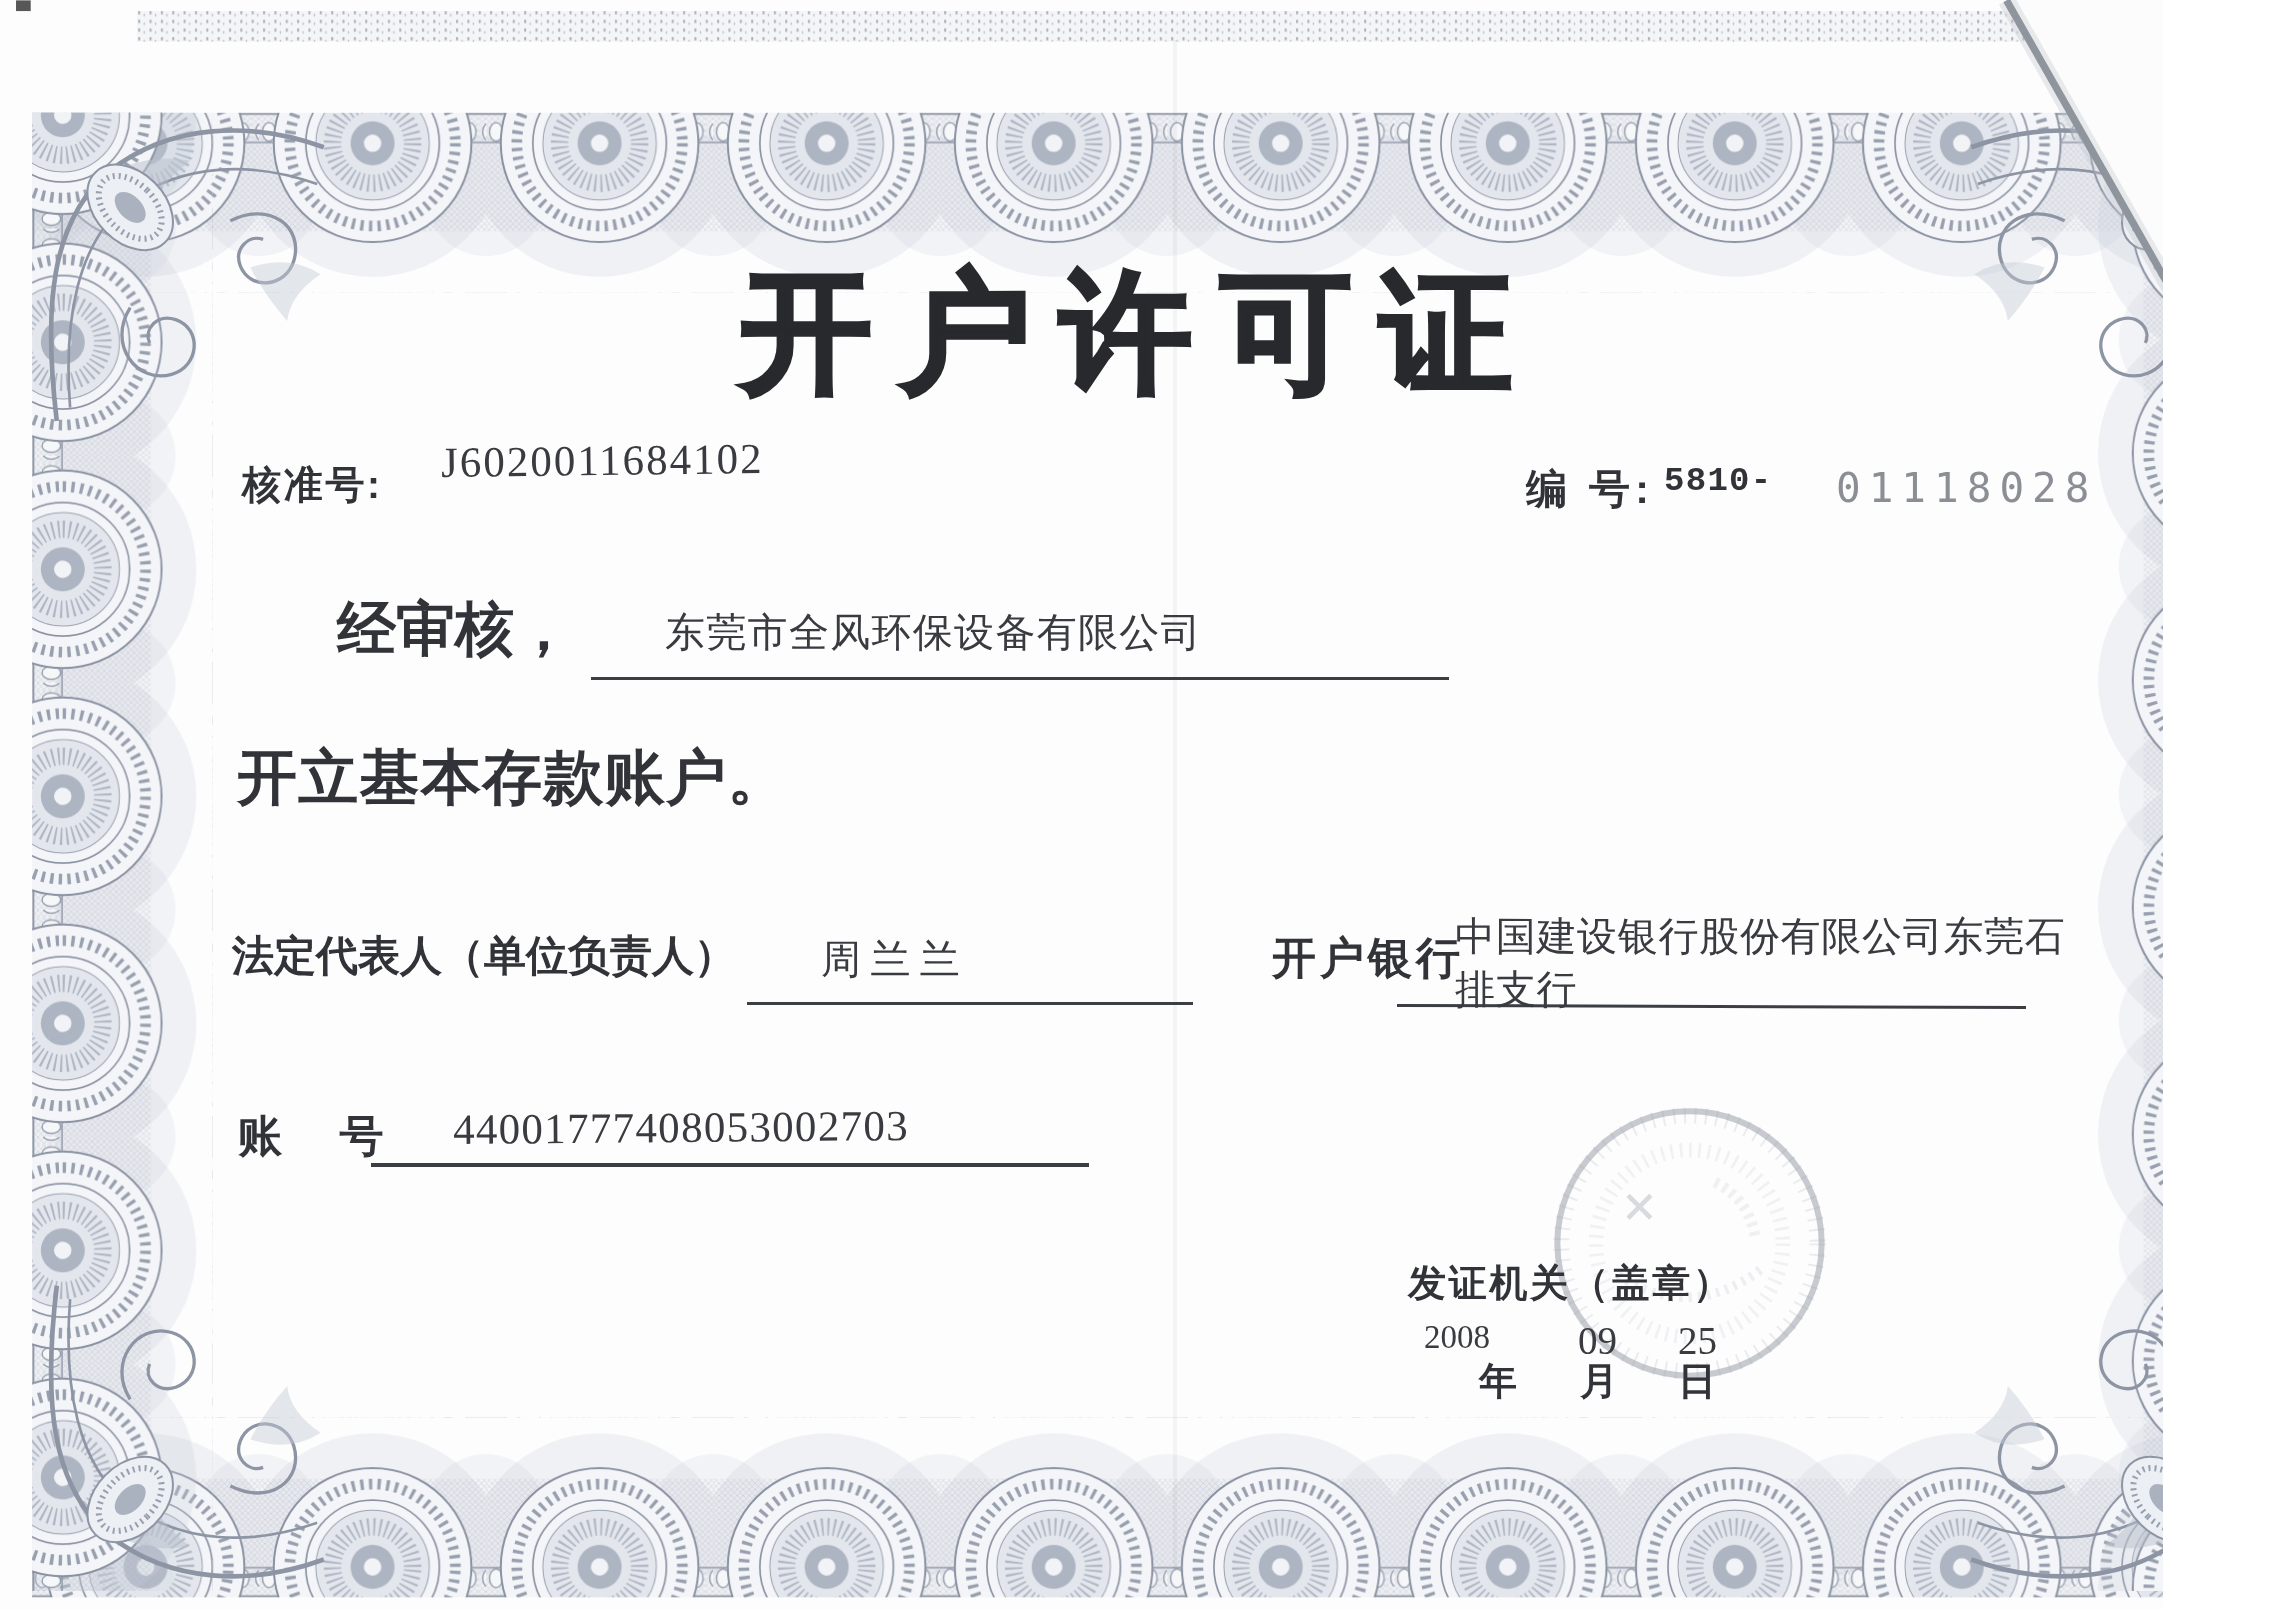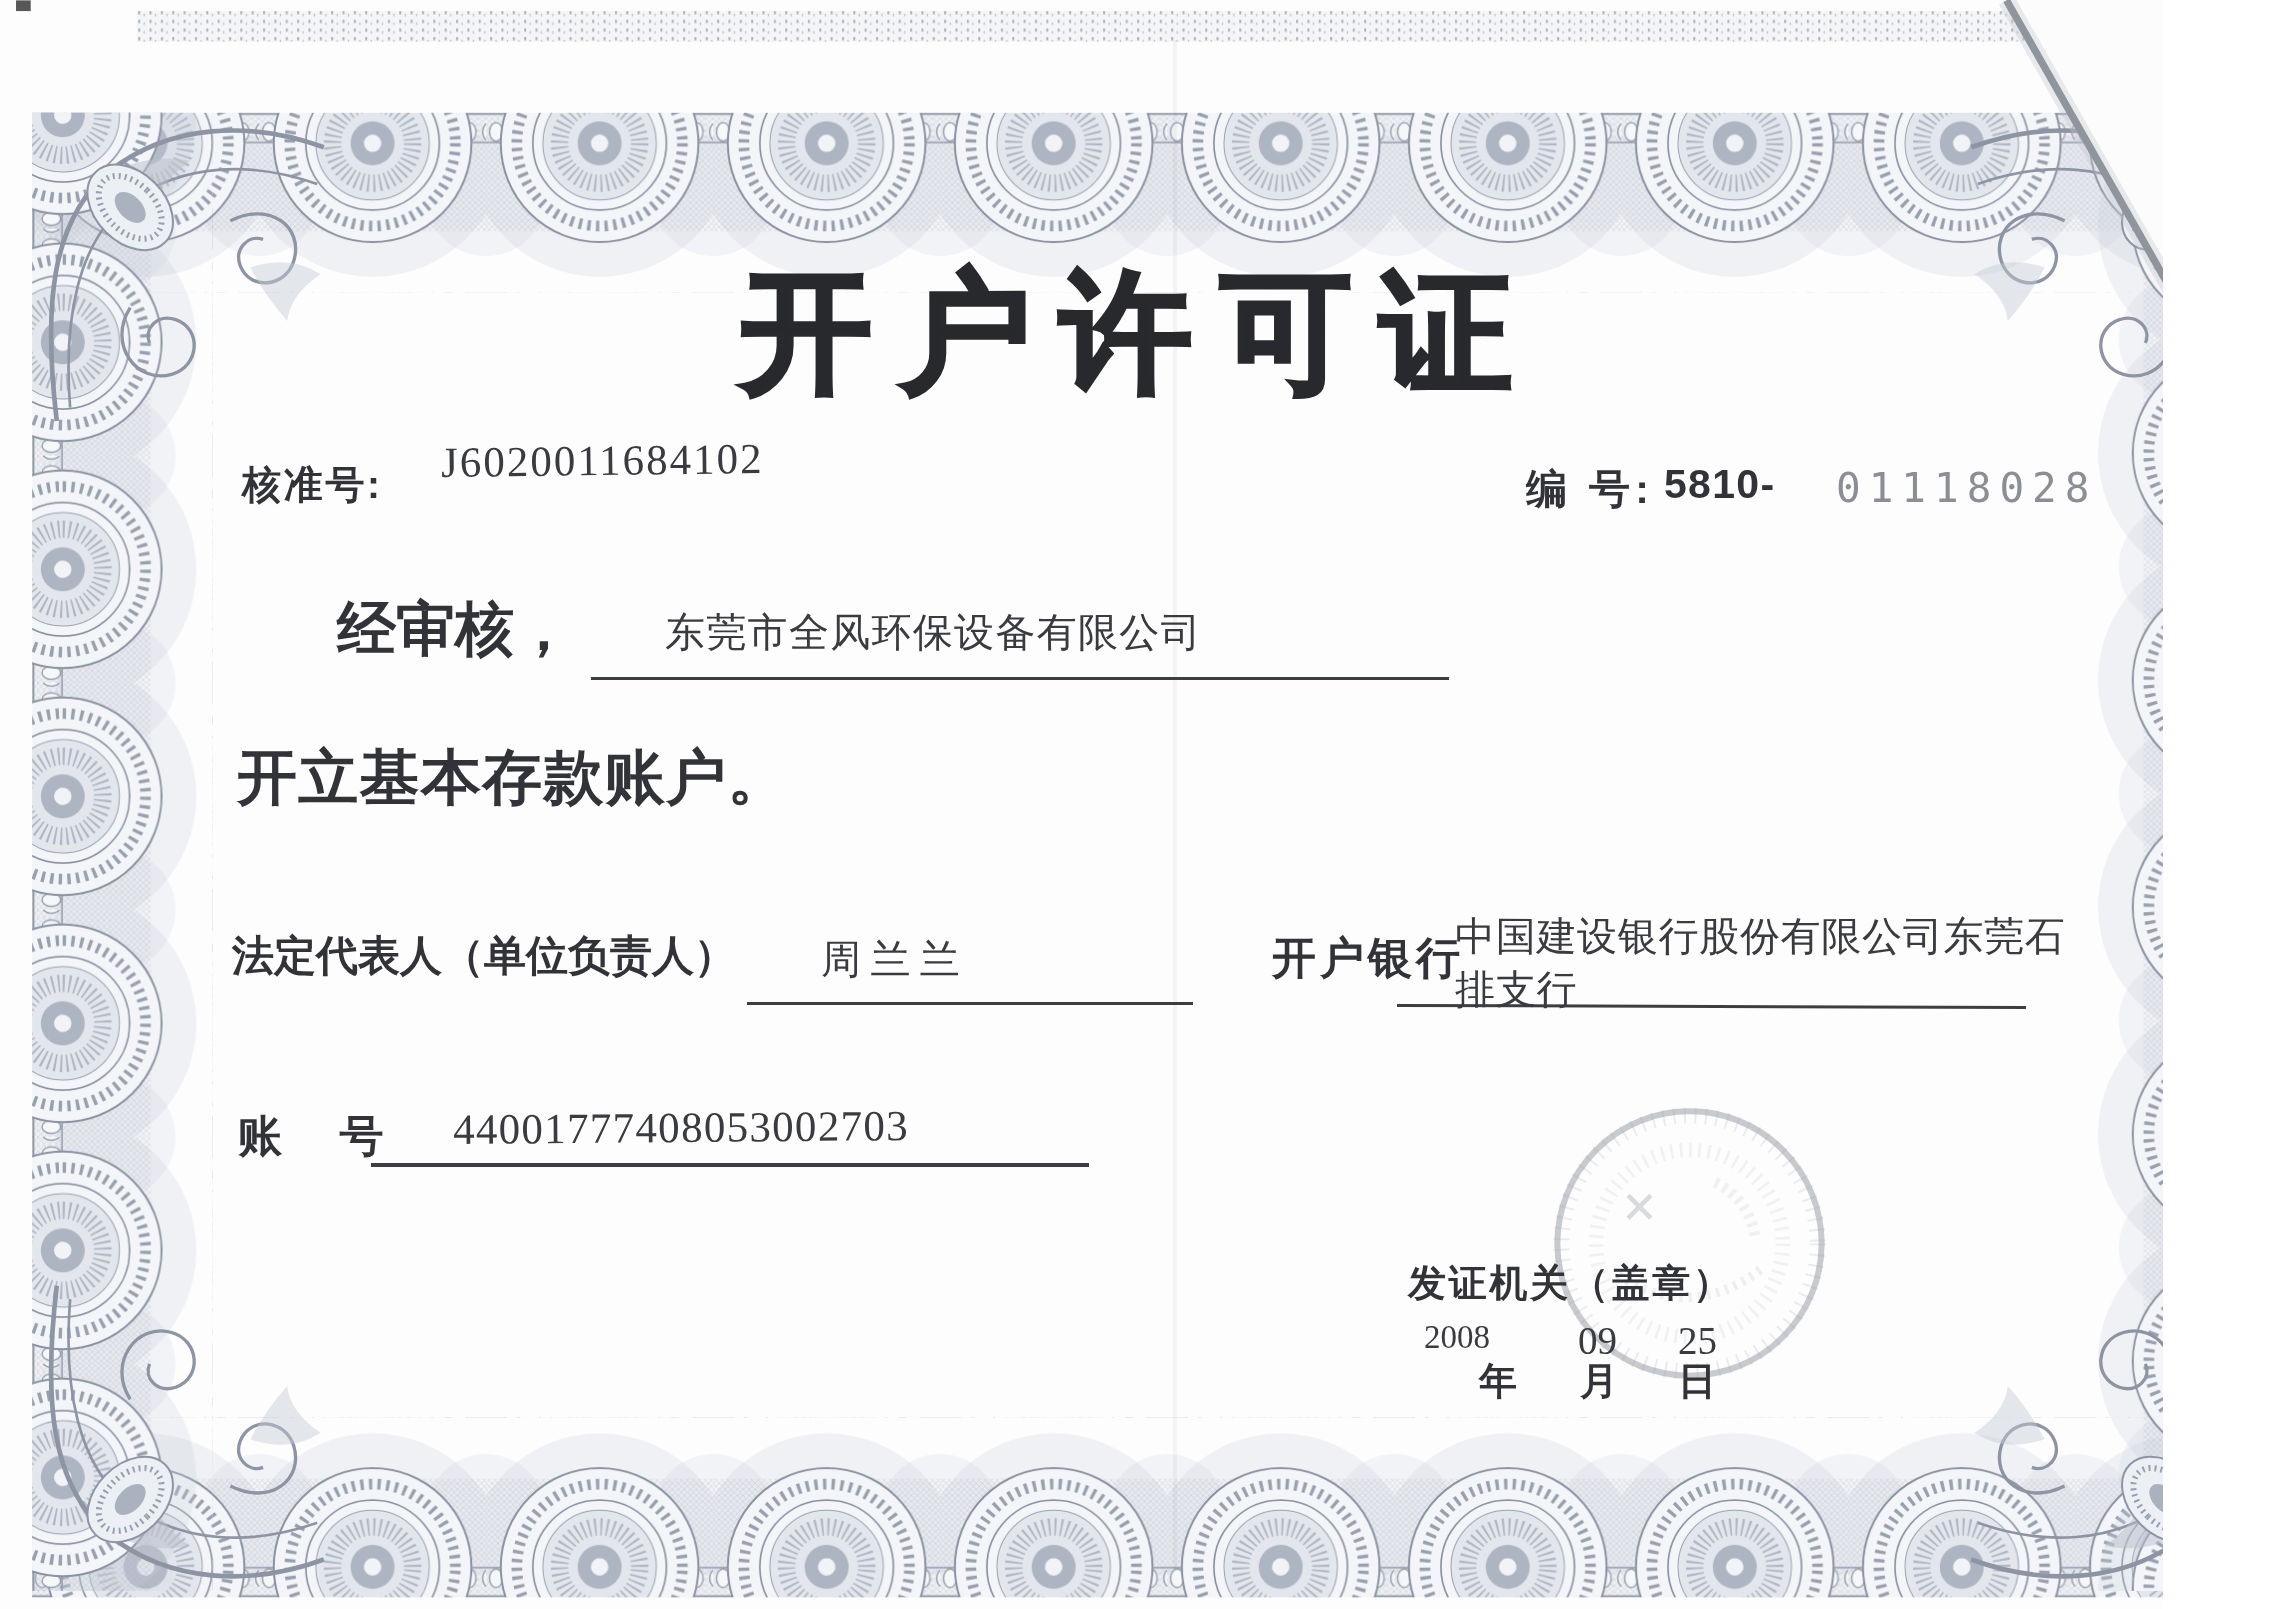--- a/index.html
+++ b/index.html
@@ -109,21 +109,21 @@
       <path d="M250 120 q 50 25 60 80" fill="none" stroke="#b0b5bc" stroke-width="16" stroke-dasharray="6 8" opacity="0.18"></path>
     </svg>
   </div>
 
   <div class="abs txt title" style="left:740px;top:268px;font-size:132px;letter-spacing:28px;">开户许可证</div>
 
   <div class="abs txt lbl" style="left:242px;top:465px;font-size:39px;letter-spacing:2.7px;">核准号:</div>
   <div class="abs txt val" style="left:441px;top:439px;font-size:43px;letter-spacing:2px;transform:rotate(-0.7deg);">J6020011684102</div>
 
   <div class="abs txt lbl" style="left:1526px;top:469px;font-size:41px;letter-spacing:5.3px;">编 号:</div>
-  <div class="abs txt lbl" style="left:1664px;top:464px;font-size:41px;letter-spacing:1.3px;">5810-</div>
+  <div class="abs txt lbl" style="left:1664px;top:464px;font-size:34px;letter-spacing:1.3px;font-family:Liberation Mono, monospace;">5810-</div>
   <div class="abs txt serial" style="left:1807px;top:468px;font-size:41px;letter-spacing:8px;margin-left:29px;">01118028</div>
 
   <div class="abs txt lbl" style="left:337px;top:600px;font-size:59px;">经审核，</div>
   <div class="abs txt val" style="left:665px;top:613px;font-size:40px;letter-spacing:1.3px;">东莞市全风环保设备有限公司</div>
   <div class="rule" style="left:591px;top:677px;width:858px;"></div>
   <div class="abs txt lbl" style="left:237px;top:748px;font-size:60px;letter-spacing:1.3px;">开立基本存款账户。</div>
 
   <div class="abs txt lbl" style="left:232px;top:935px;font-size:42px;">法定代表人（单位负责人）</div>
   <div class="abs txt val" style="left:821px;top:940px;font-size:40px;letter-spacing:9.4px;">周兰兰</div>
   <div class="rule" style="left:747px;top:1002px;width:446px;"></div>

